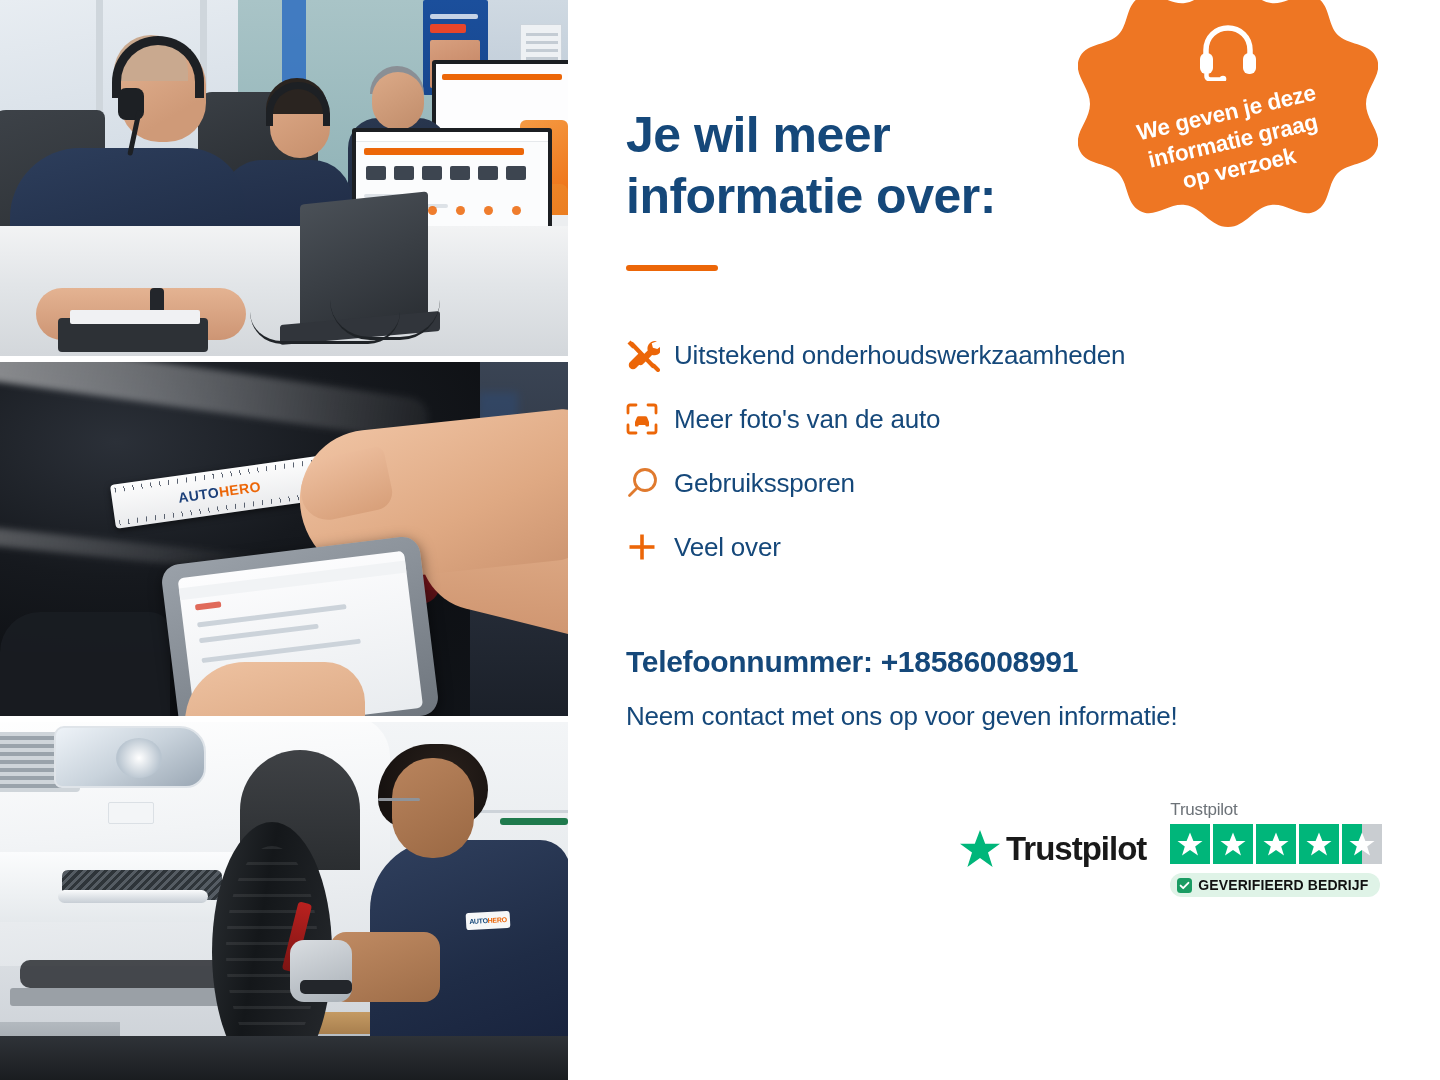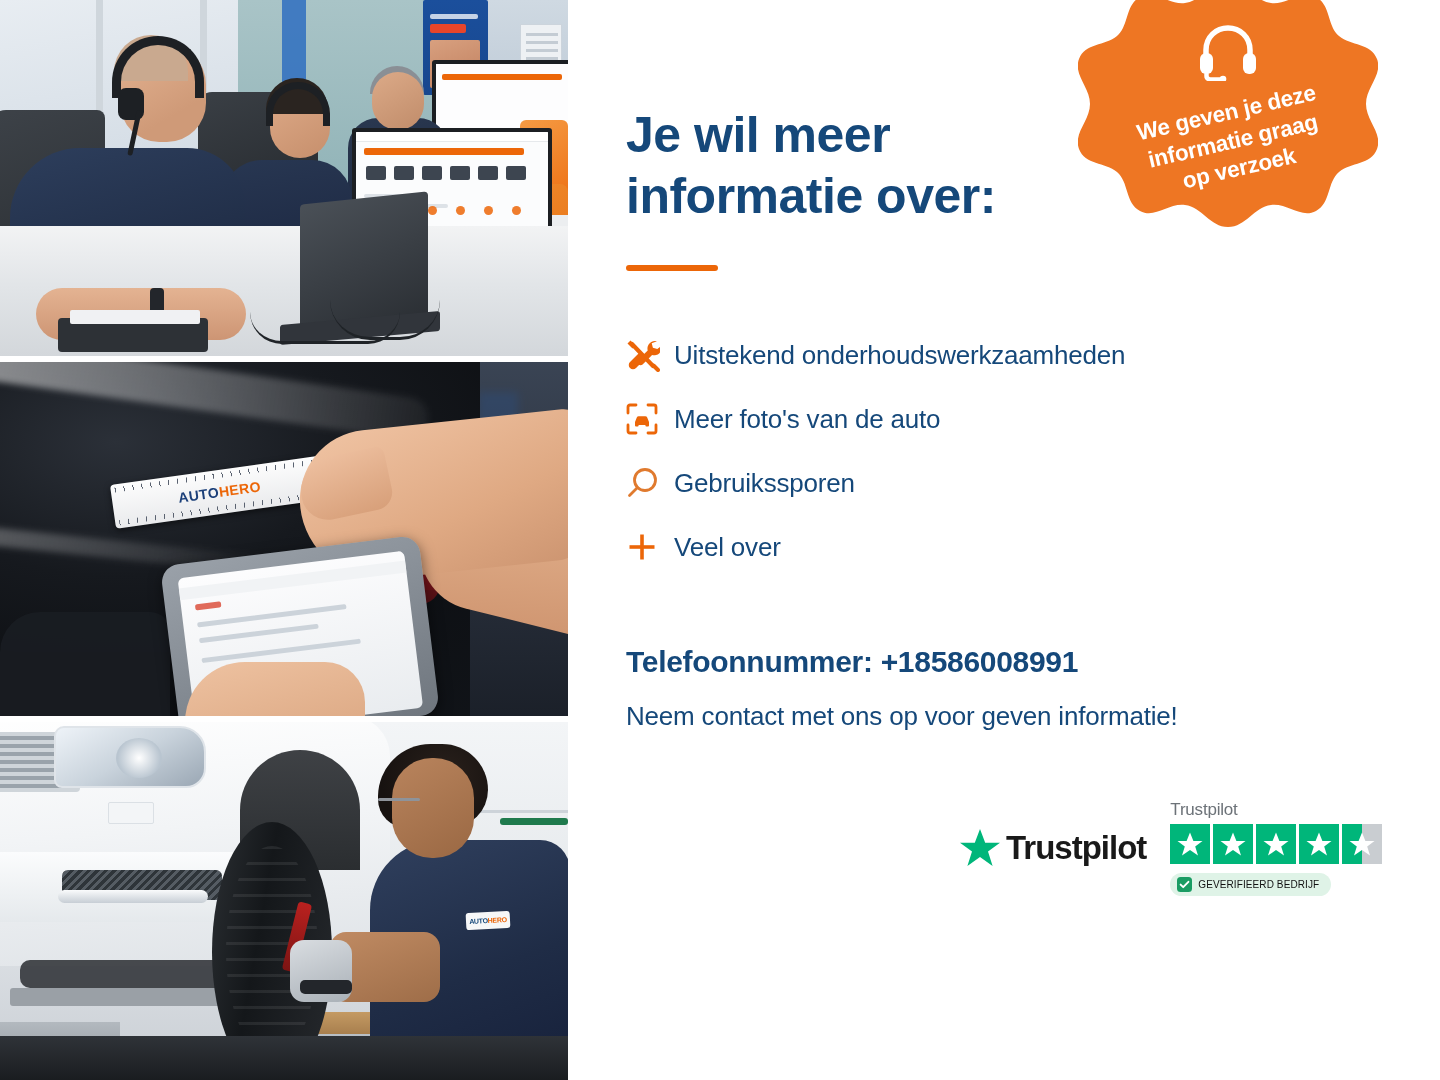--- a/index.html
+++ b/index.html
@@ -276,21 +276,21 @@
   .tp-name { font-size:33px; font-weight:700; color:#191919; letter-spacing:-1px;}
   .tp-right { display:flex; flex-direction:column; gap:4px;}
   .tp-excellent { font-size:17px; color:#6c7278; letter-spacing:-.2px;}
   .tp-stars { display:flex; gap:3px;}
   .tp-star { width:40px; height:40px; background:#00b67a; display:flex; align-items:center; justify-content:center;}
   .tp-star.half { background:linear-gradient(90deg,#00b67a 0 50%, #c9cdd1 50% 100%); }
   .tp-verified {
     margin-top:5px; background:#dff3e7; border-radius:13px; padding:4px 12px 4px 7px;
     display:inline-flex; align-items:center; gap:6px; width:fit-content;
   }
-  .tp-verified span { font-size:10px; font-weight:400; color:#111; letter-spacing:.1px;}
+  .tp-verified span { font-size:14px; font-weight:700; color:#111; letter-spacing:.1px;}
 </style>
 </head>
 <body>
 
 <div class="page">
 
   <div class="photo-col">
 
     <div class="photo ph1">
       <div class="p1-bg"></div>

